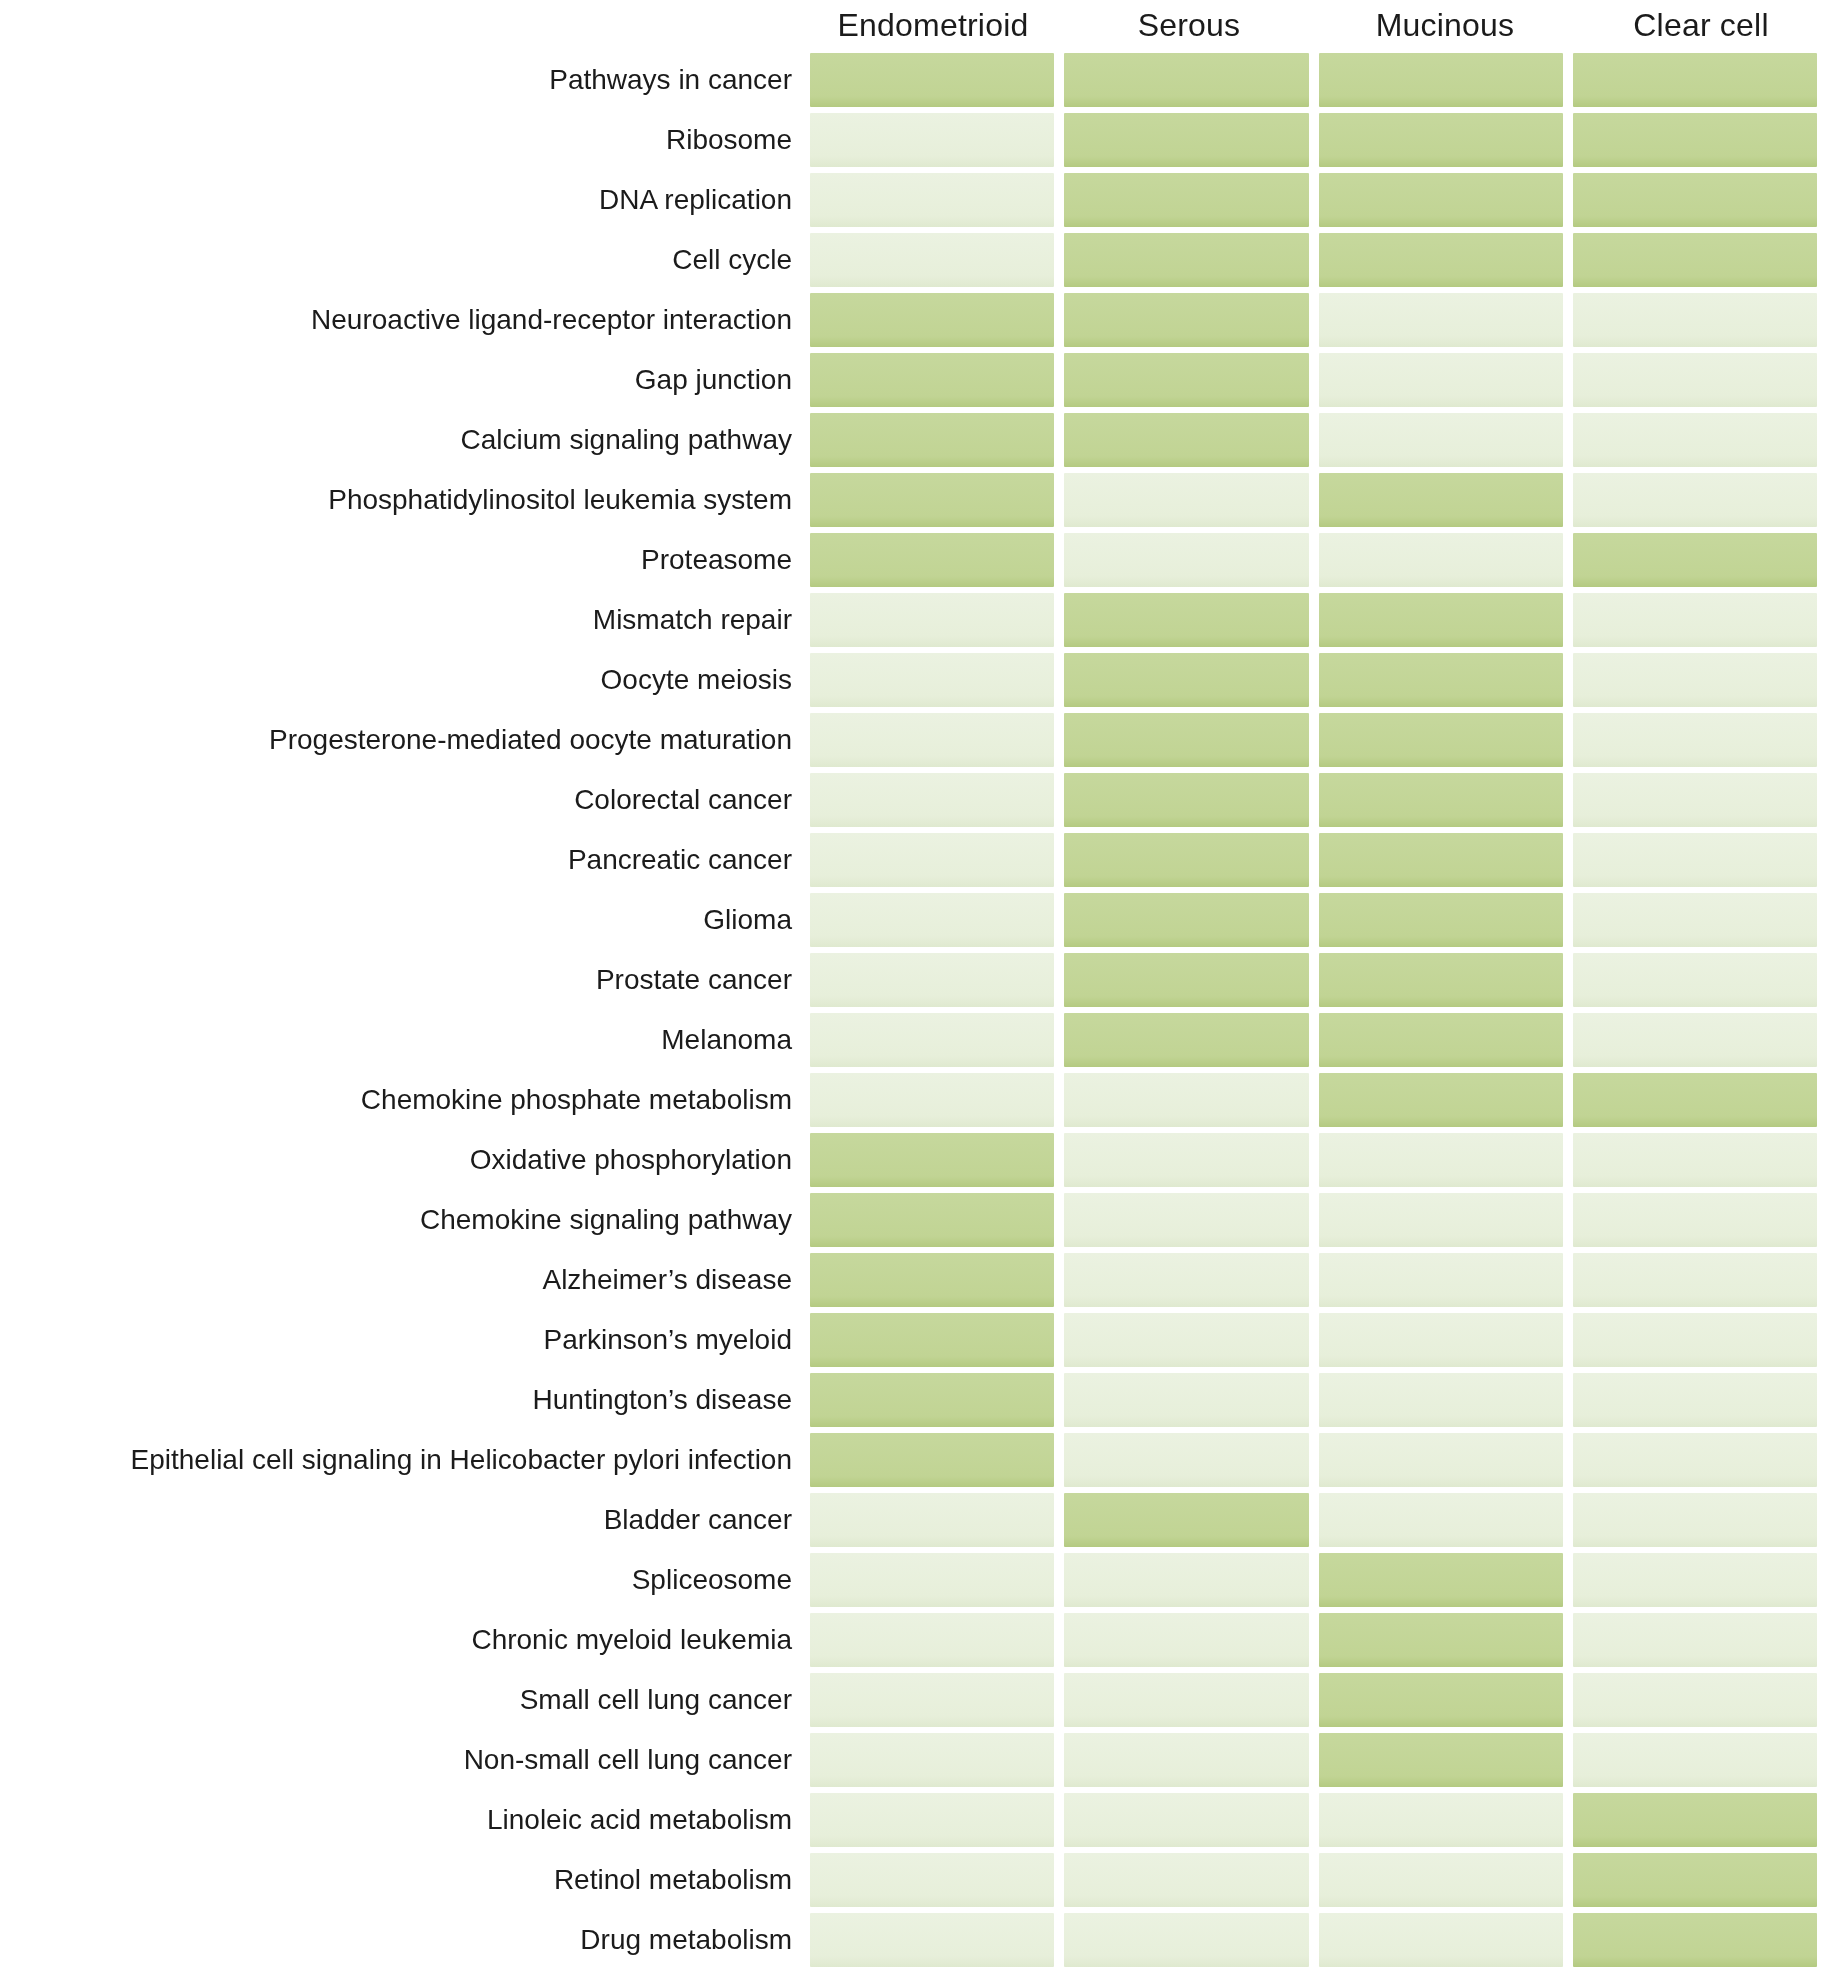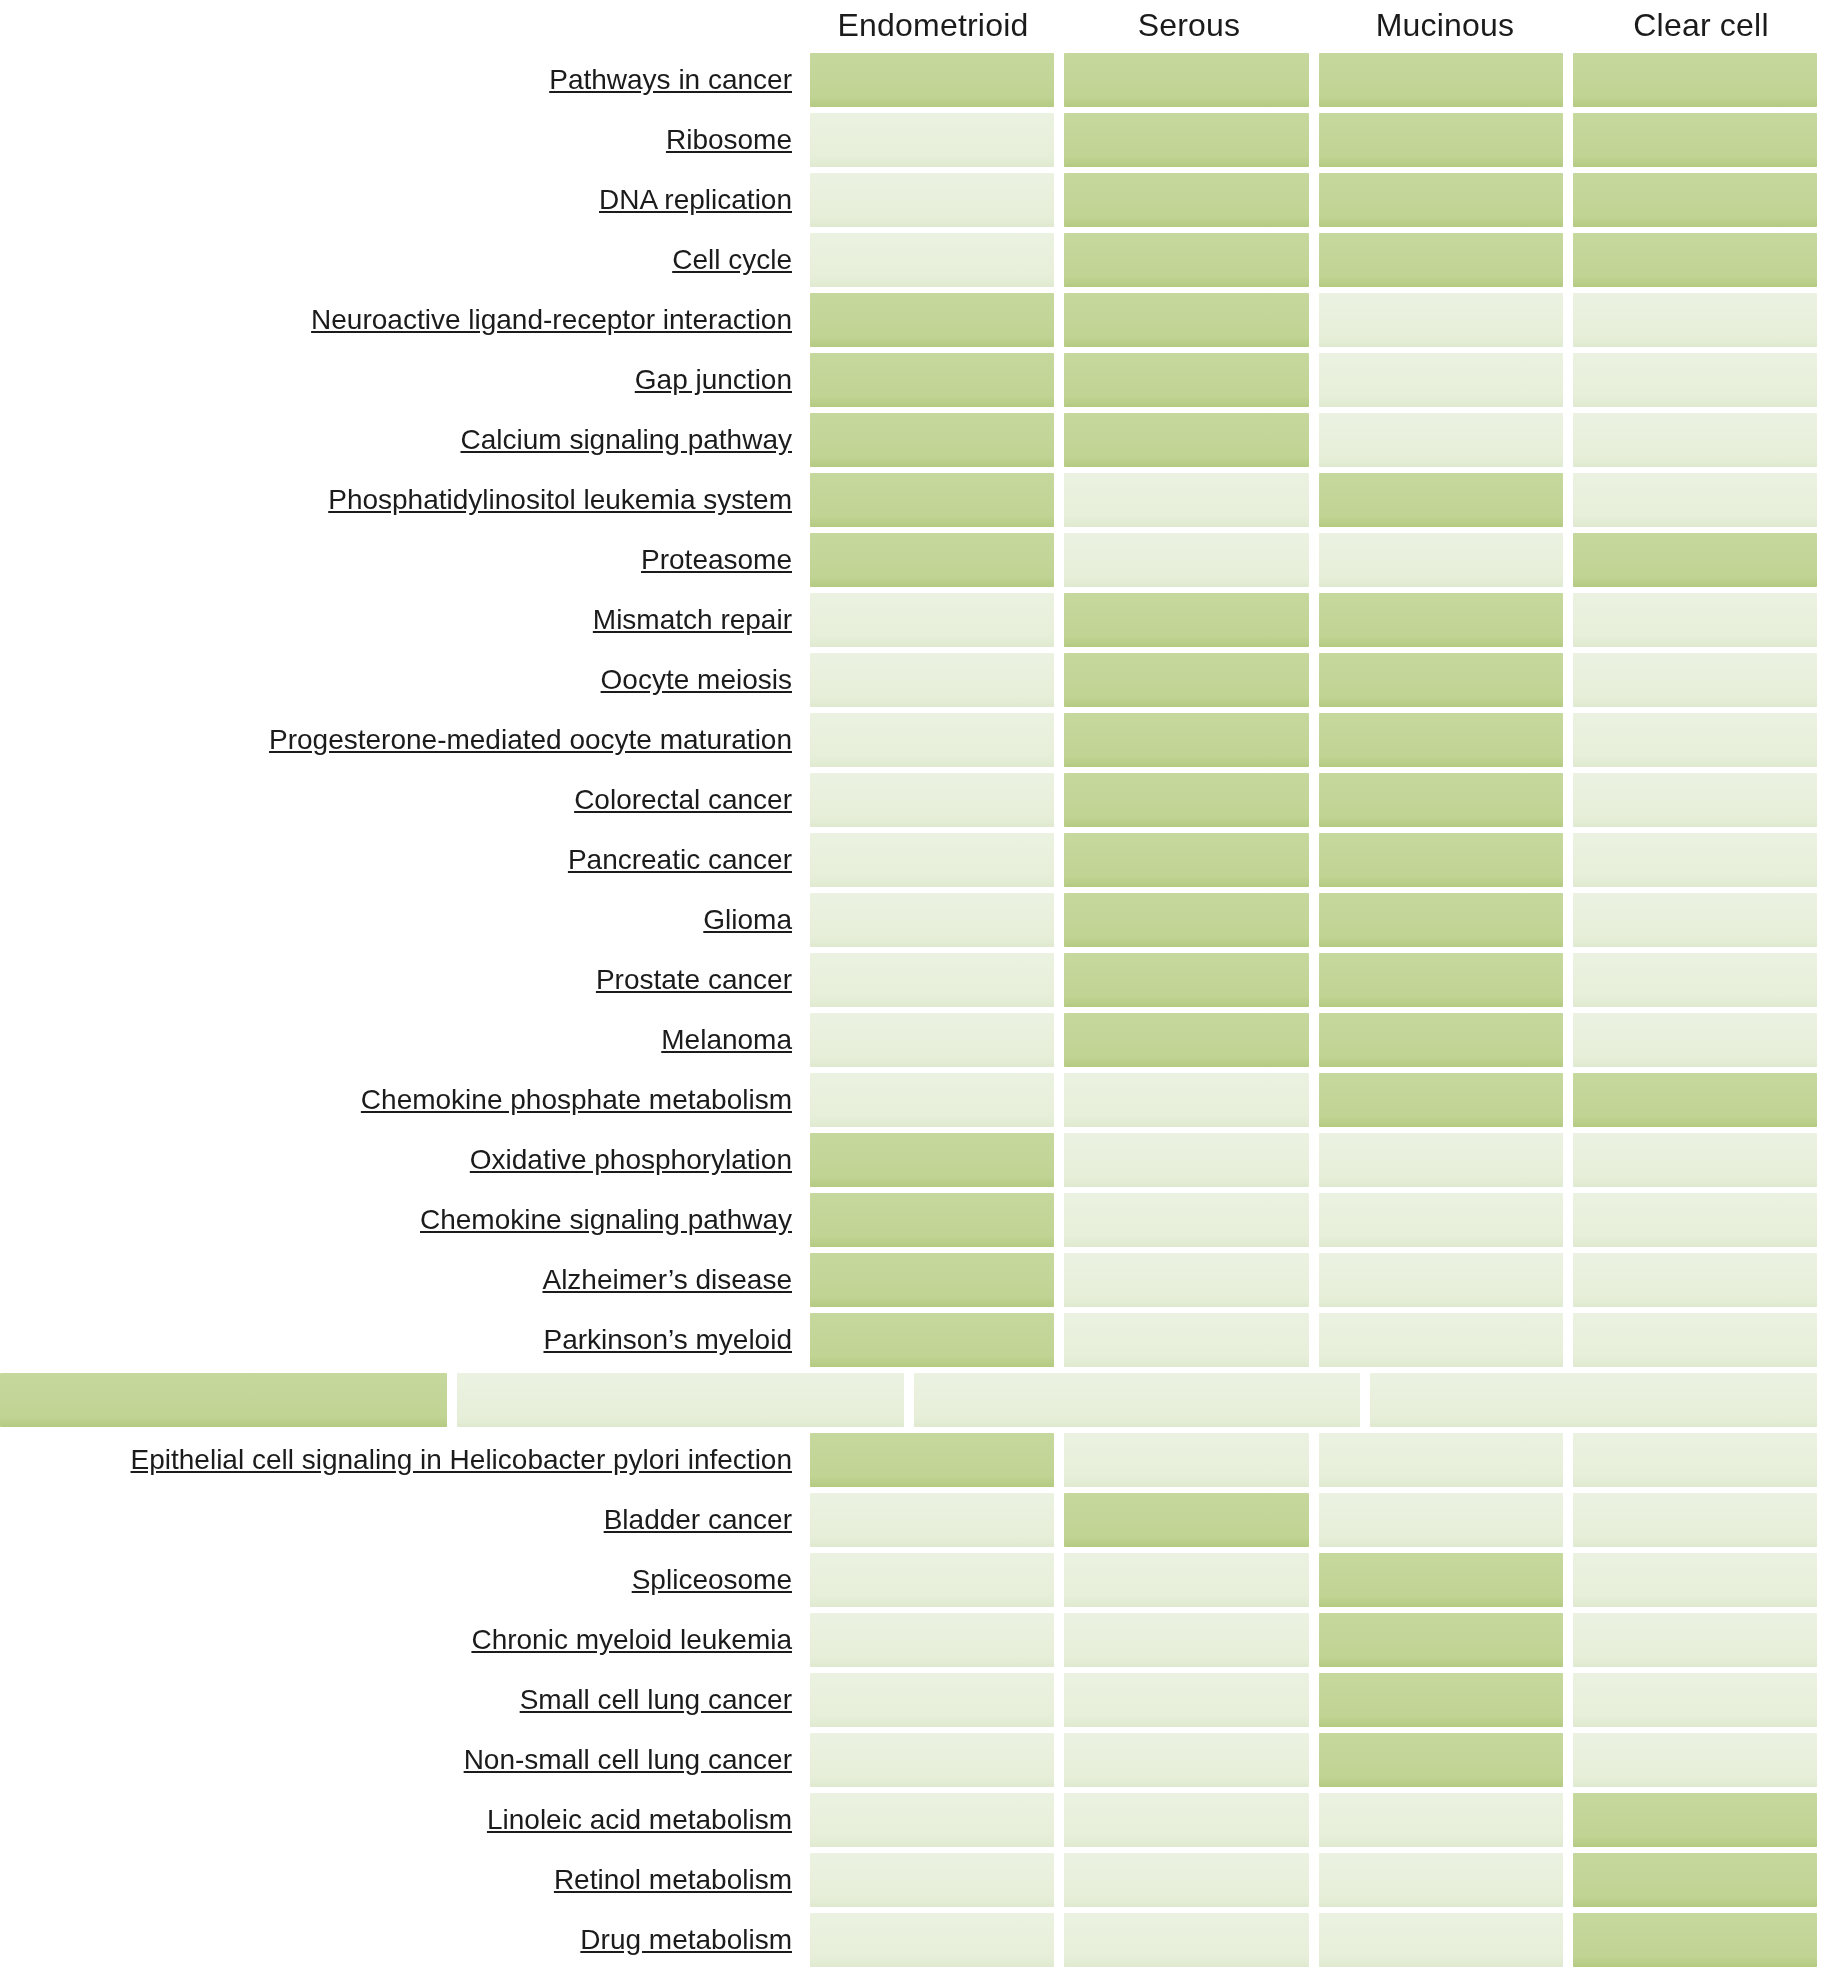--- a/index.html
+++ b/index.html
@@ -47,21 +47,20 @@
   .rows {
     display: flex;
     flex-direction: column;
     gap: 6px;
     margin-top: 3px;
   }
   .row {
     display: flex;
     height: 54px;
     flex: none;
-    text-decoration: underline;
   }
   .row-label {
     width: 810px;
     flex: none;
     box-sizing: border-box;
     padding-right: 18px;
     display: flex;
     align-items: center;
     justify-content: flex-end;
     font-size: 28px;
@@ -291,20 +290,21 @@
       <div class="row">
         <div class="row-label">Parkinson’s myeloid</div>
         <div class="cells">
           <div class="cell on"></div>
           <div class="cell off"></div>
           <div class="cell off"></div>
           <div class="cell off"></div>
         </div>
       </div>
       <div class="row">
+        <div class="row-label">Huntington’s disease</div>
         <div class="cells">
           <div class="cell on"></div>
           <div class="cell off"></div>
           <div class="cell off"></div>
           <div class="cell off"></div>
         </div>
       </div>
       <div class="row">
         <div class="row-label">Epithelial cell signaling in Helicobacter pylori infection</div>
         <div class="cells">

